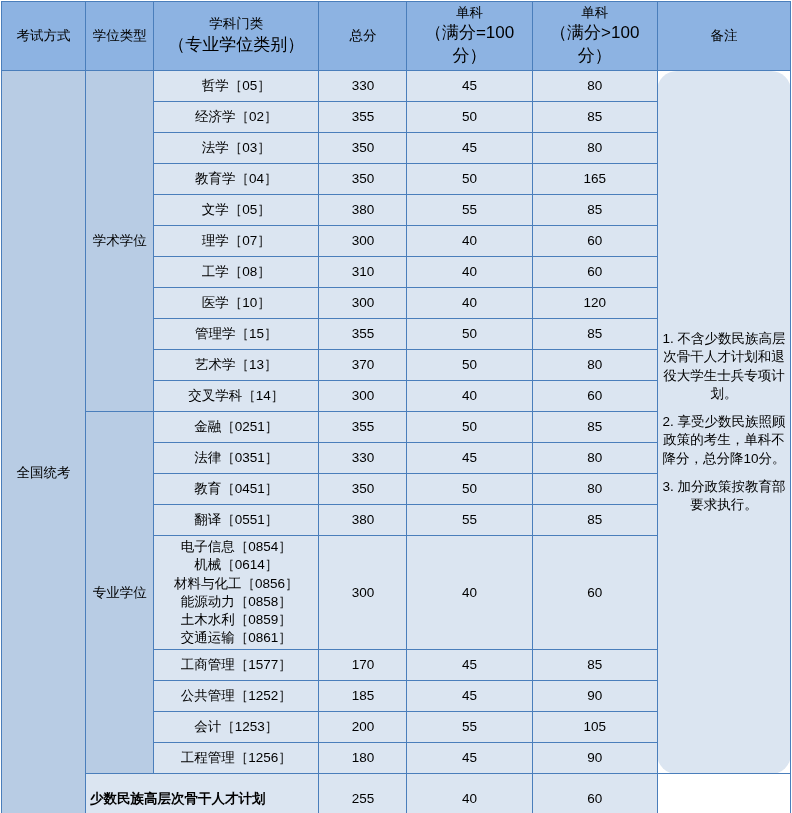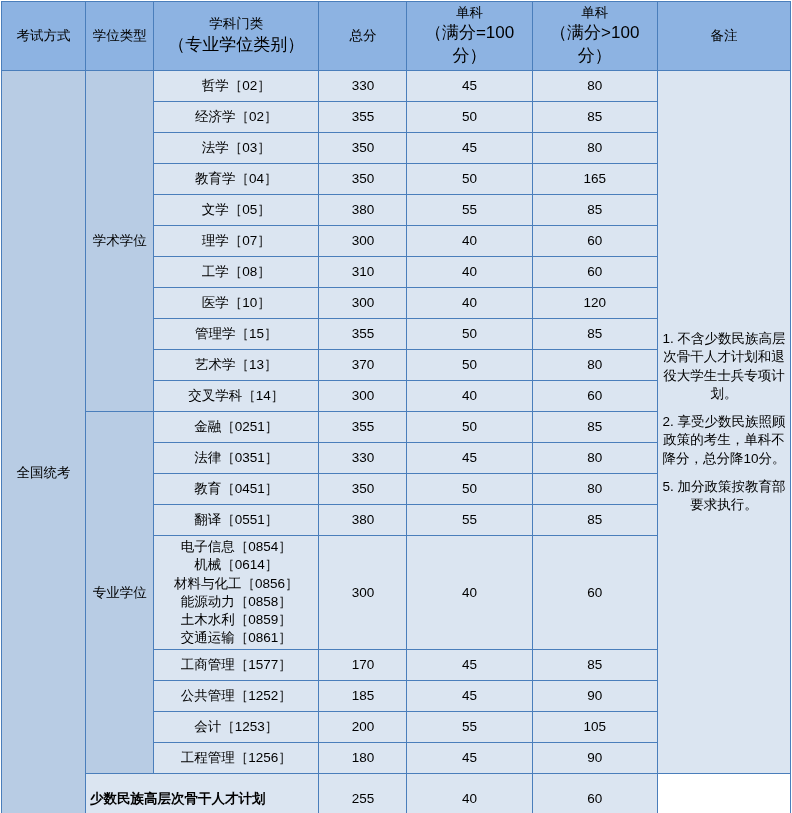--- a/index.html
+++ b/index.html
@@ -67,20 +67,21 @@
     line-height: 1.5;
     margin-left: 19px;
   }
   .remark {
     background: #dbe5f1;
     text-align: left;
     vertical-align: top;
     padding: 6px 6px;
     font-size: 13px;
     line-height: 1.5;
+    border-radius: 20px;
   }
   .remark p {
     margin: 0 0 10px 0;
   }
   .remark p:last-child { margin-bottom: 0; }
   .plain {
     background: #dbe5f1;
   }
   .white {
     background: #ffffff;
@@ -114,28 +115,28 @@
       <th class="hdr"><span>总分</span></th>
       <th class="hdr"><span>单科</span><span class="sub">（满分=100分）</span></th>
       <th class="hdr"><span>单科</span><span class="sub">（满分&gt;100分）</span></th>
       <th class="hdr"><span>备注</span></th>
     </tr>
   </thead>
   <tbody id="table-body">
   <tr>
         <td class="exam-cell" rowspan="22">全国统考</td>
         <td class="cat-cell" rowspan="11">学术学位</td>
-        <td class="subject">哲学［02］</td>
+        <td class="subject">哲学［05］</td>
         <td class="num">330</td>
         <td class="num">45</td>
         <td class="num">80</td>
         <td class="remark" rowspan="20">
           <p>1. 不含少数民族高层次骨干人才计划和退役大学生士兵专项计划。</p>
           <p>2. 享受少数民族照顾政策的考生，单科不降分，总分降10分。</p>
-          <p>5. 加分政策按教育部要求执行。</p>
+          <p>3. 加分政策按教育部要求执行。</p>
         </td>
       </tr>
       <tr>
         <td class="subject">经济学［02］</td>
         <td class="num">355</td>
         <td class="num">50</td>
         <td class="num">85</td>
       </tr>
       <tr>
         <td class="subject">法学［03］</td>

